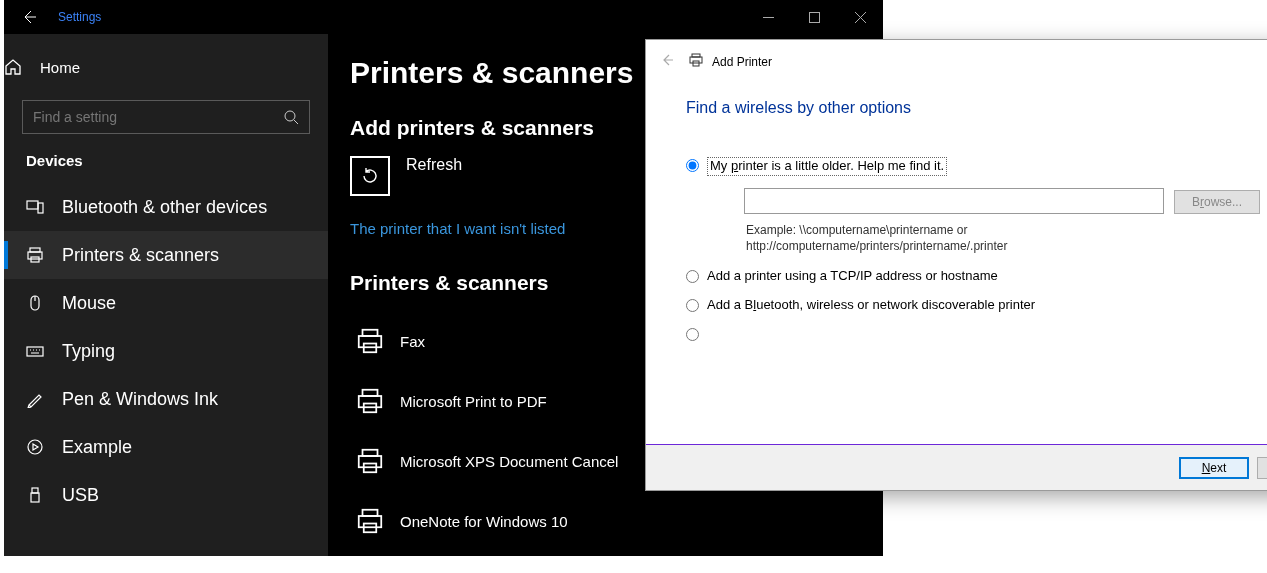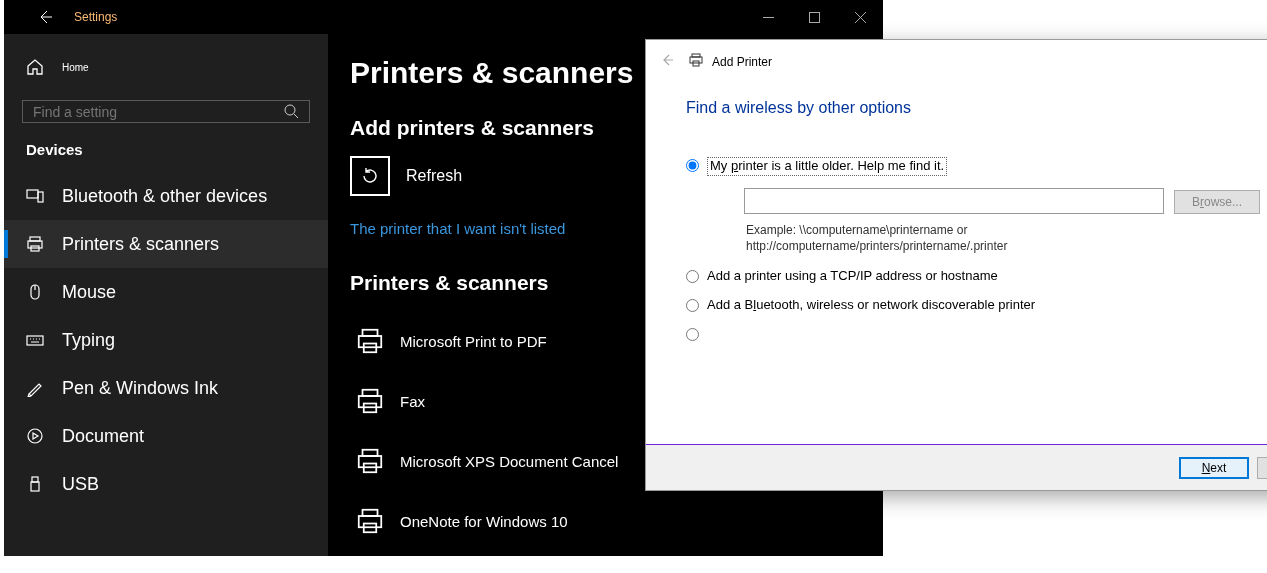--- a/index.html
+++ b/index.html
@@ -4,60 +4,60 @@
 <style>
   * { box-sizing: border-box; margin: 0; padding: 0; font-family: "Segoe UI", Arial, sans-serif; }
   body { background: #fff; width: 1267px; height: 573px; position: relative; overflow: hidden; }
 
   
   .settings-window {
     position: absolute; left: 4px; top: 0; width: 879px; height: 556px;
     background: #000; display: flex; flex-direction: column;
   }
   .titlebar {
-    height: 34px; display: flex; align-items: center; color: #fdba74; padding-left: 16px;
+    height: 34px; display: flex; align-items: center; color: #3b82f6;
   }
   .titlebar .back { width: 50px; display:flex; justify-content:center; align-items:center; height:100%; }
   .titlebar .title { font-size: 12px; padding-left: 4px; }
   .win-controls { margin-left: auto; display: flex; }
   .win-controls div { width: 46px; height: 34px; display:flex; justify-content:center; align-items:center; }
   .win-controls svg { stroke: #aaa; }
 
   .settings-body { display: flex; flex: 1; overflow: hidden; }
   .sidebar {
     width: 324px; background: #1f1f1f; color: #fff; display: flex; flex-direction: column;
     padding-top: 10px;
   }
   .home-row {
-    display:flex; align-items:center; height:46px; padding-left: 22px; font-size:10px;
+    display:flex; align-items:center; height:46px; font-size:15px;
   }
   .home-row svg { margin-right: 18px; }
   .search-box {
-    margin: 10px 18px 18px 18px; height: 23px; border: 1px solid #5a5a5a;
+    margin: 10px 18px 18px 18px; height: 34px; border: 1px solid #5a5a5a;
     display:flex; align-items:center; padding: 0 10px; color:#ccc;
   }
   .search-box input {
     flex:1; background:transparent; border:none; outline:none; color:#ccc; font-size:14px;
   }
   .category-header { padding: 0 22px 14px 22px; font-size:15px; font-weight:600; color:#fff; }
   .nav-item {
     display:flex; align-items:center; height:48px; padding-left:22px; font-size:18px; position:relative;
   }
   .nav-item svg { margin-right: 18px; flex-shrink:0; }
   .nav-item.active::before {
     content:""; position:absolute; left:0; top:10px; bottom:10px; width:4px; background:#0078d7;
   }
   .nav-item.active { background:#2c2c2c; }
 
   .content {
     flex:1; background:#000; color:#fff; padding: 22px 0 0 22px; overflow:hidden;
   }
   .content h1 { font-size: 30px; font-weight: 600; margin-bottom: 26px; }
   .content h2 { font-size: 21px; font-weight: 600; margin-bottom: 16px; }
-  .refresh-row { display:flex; align-items:center; margin-bottom: 24px; }
+  .refresh-row { display:flex; align-items:flex-start; margin-bottom: 24px; }
   .refresh-box {
     width:40px; height:40px; border:2px solid #fff; display:flex; align-items:center; justify-content:center; margin-right:16px;
   }
   .link-text { color:#3a96dd; font-size:15px; margin-bottom: 34px; display:block; }
   .printer-row { display:flex; align-items:center; height:60px; }
   .printer-row .picon { width:40px; display:flex; justify-content:center; margin-right:10px; }
   .printer-row span { font-size:15px; }
 
   
   .dialog {
@@ -176,21 +176,21 @@
         <svg width="18" height="18" viewBox="0 0 18 18" fill="none" stroke="#fff" stroke-width="1.2">
             <path d="M3 15 L13 5 L15 7 L5 17 Z M3 15 L2 18 L5 17"></path>
           </svg>
         <span>Pen &amp; Windows Ink</span>
       </div>
       <div class="nav-item">
         <svg width="18" height="18" viewBox="0 0 18 18" fill="none" stroke="#fff" stroke-width="1.2">
             <circle cx="9" cy="9" r="7"></circle>
             <path d="M7 6 L12 9 L7 12 Z"></path>
           </svg>
-        <span>Document</span>
+        <span>Example</span>
       </div>
       <div class="nav-item">
         <svg width="18" height="18" viewBox="0 0 18 18" fill="none" stroke="#fff" stroke-width="1.2">
             <rect x="6" y="2" width="6" height="5"></rect>
             <rect x="5" y="7" width="8" height="9"></rect>
           </svg>
         <span>USB</span>
       </div>
     </div>
 
@@ -209,31 +209,31 @@
       <h2>Printers &amp; scanners</h2>
 
       <div class="printer-row">
         <div class="picon">
             <svg width="30" height="30" viewBox="0 0 24 24" fill="none" stroke="#fff" stroke-width="1.4">
               <rect x="6" y="3" width="12" height="5"></rect>
               <rect x="3" y="8" width="18" height="9"></rect>
               <rect x="7" y="14" width="10" height="7"></rect>
             </svg>
           </div>
-        <span>Microsoft Print to PDF</span>
+        <span>Fax</span>
       </div>
       <div class="printer-row">
         <div class="picon">
             <svg width="30" height="30" viewBox="0 0 24 24" fill="none" stroke="#fff" stroke-width="1.4">
               <rect x="6" y="3" width="12" height="5"></rect>
               <rect x="3" y="8" width="18" height="9"></rect>
               <rect x="7" y="14" width="10" height="7"></rect>
             </svg>
           </div>
-        <span>Fax</span>
+        <span>Microsoft Print to PDF</span>
       </div>
       <div class="printer-row">
         <div class="picon">
             <svg width="30" height="30" viewBox="0 0 24 24" fill="none" stroke="#fff" stroke-width="1.4">
               <rect x="6" y="3" width="12" height="5"></rect>
               <rect x="3" y="8" width="18" height="9"></rect>
               <rect x="7" y="14" width="10" height="7"></rect>
             </svg>
           </div>
         <span>Microsoft XPS Document Cancel</span>

